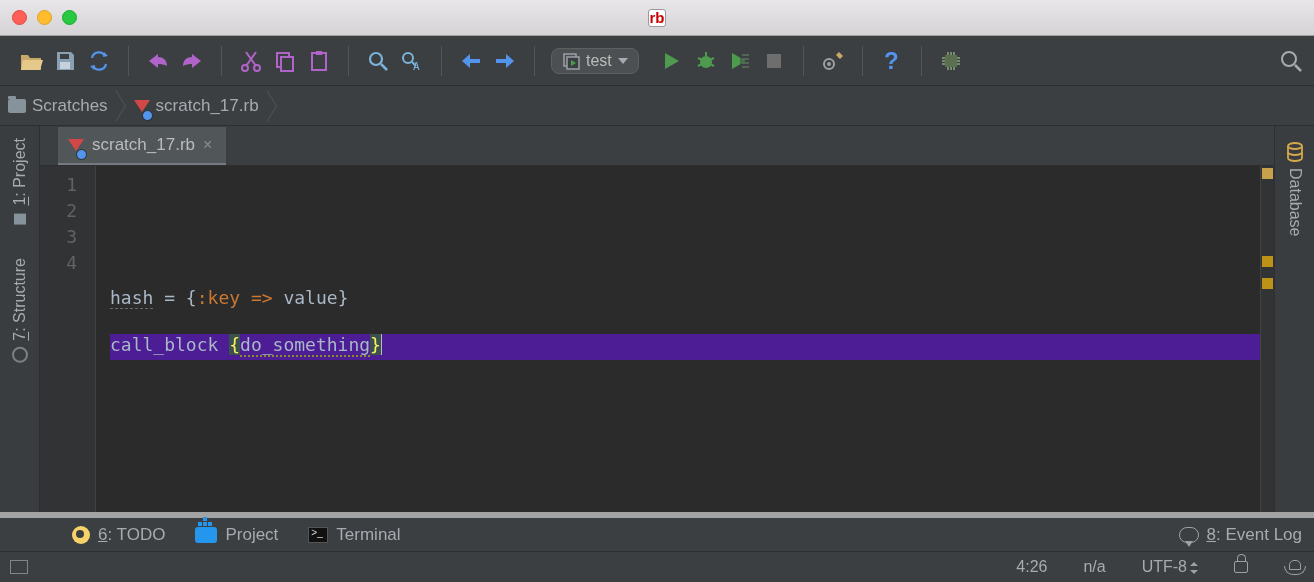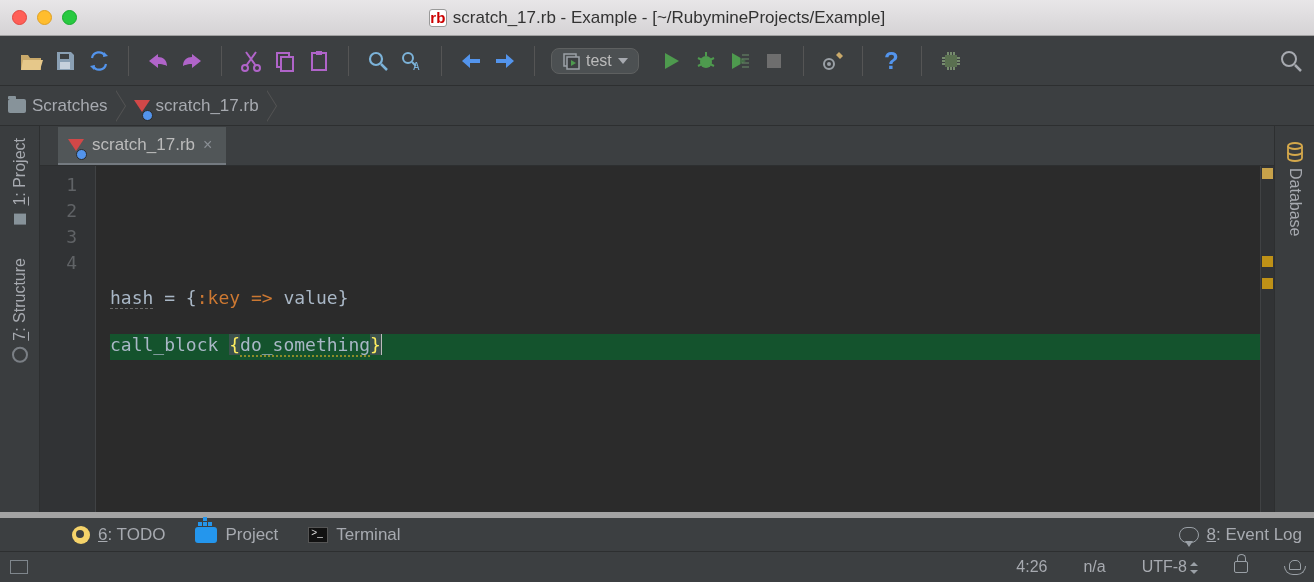--- a/index.html
+++ b/index.html
@@ -125,21 +125,21 @@
     font-family: Menlo, Consolas, monospace; font-size:18px; color:#606366;
     padding-top:6px; border-right:1px solid #404244;
   }
   .gutter div { padding: 2px 18px 2px 0; height:26px; line-height:22px;}
   .code {
     flex:1; font-family: Menlo, Consolas, monospace; font-size:18px;
     padding:6px 0 0 14px; white-space:pre; color:#a9b7c6;
     position:relative;
   }
   .code .line { height:26px; line-height:22px; }
-  .current-line { background:#14532d; }
+  .current-line { background:#4c1d95; }
   .tok-id { color:#a9b7c6; border-bottom:1px dashed #6b6b6b;}
   .tok-eq { color:#a9b7c6; }
   .tok-brace { color:#a9b7c6; }
   .tok-sym { color:#cc7832; }
   .tok-arrow { color:#cc7832; }
   .tok-hl-br { background:#3b514d; color:#ffef60; }
   .tok-warn { border-bottom: 2px dotted #8c8c2a; }
   .caret { border-left:1px solid #bbb; }
   .marker-col { position:absolute; right:0; top:0; width:14px; height:100%; background:#313335; border-left:1px solid #404244;}
   .marker-col .m { position:absolute; right:1px; width:11px; height:11px;}
@@ -181,21 +181,20 @@
 <body>
 
 <div class="titlebar">
   <div class="traffic">
     <div class="dot red"></div>
     <div class="dot yel"></div>
     <div class="dot grn"></div>
   </div>
   <div class="title">
     <span class="rb-mini">rb</span>
-    <span>scratch_17.rb - Example - [~/RubymineProjects/Example]</span>
   </div>
 </div>
 
 <div class="toolbar">
   <div class="tb-group">
     <span class="tb-icon">
       <svg width="24" height="22" viewBox="0 0 24 22">
           <path fill="#c9a96a" d="M2 5h7l2 3h11v12H2z"></path>
           <path fill="#e6c88a" d="M4 10h20l-3 10H2z"></path>
         </svg>

